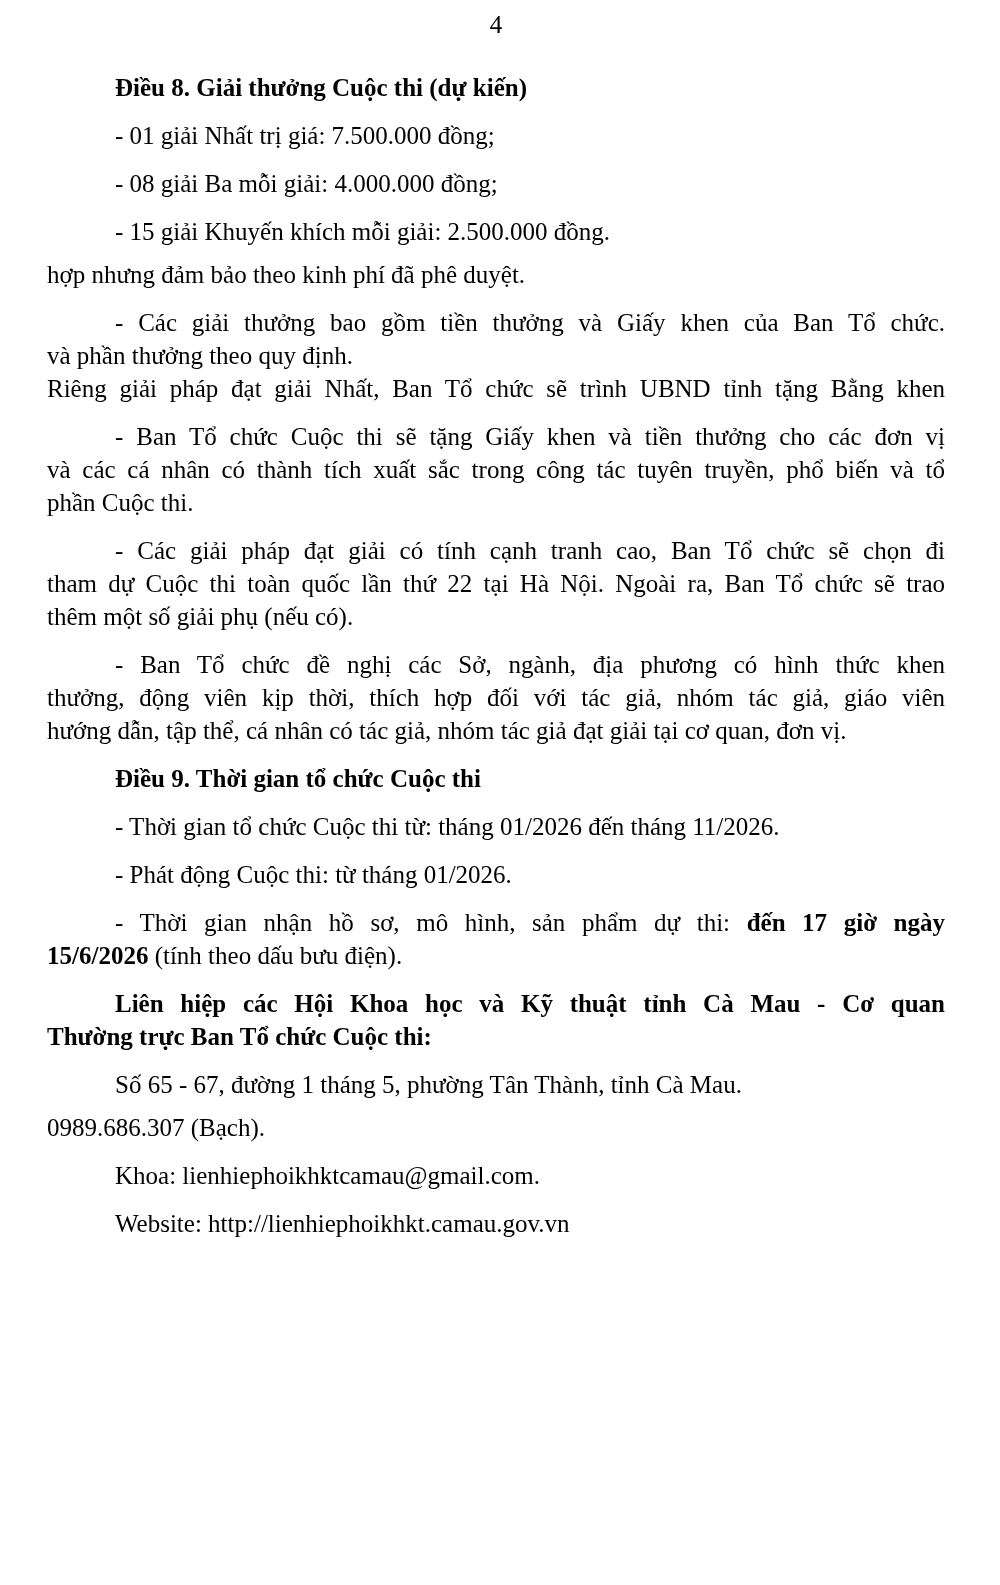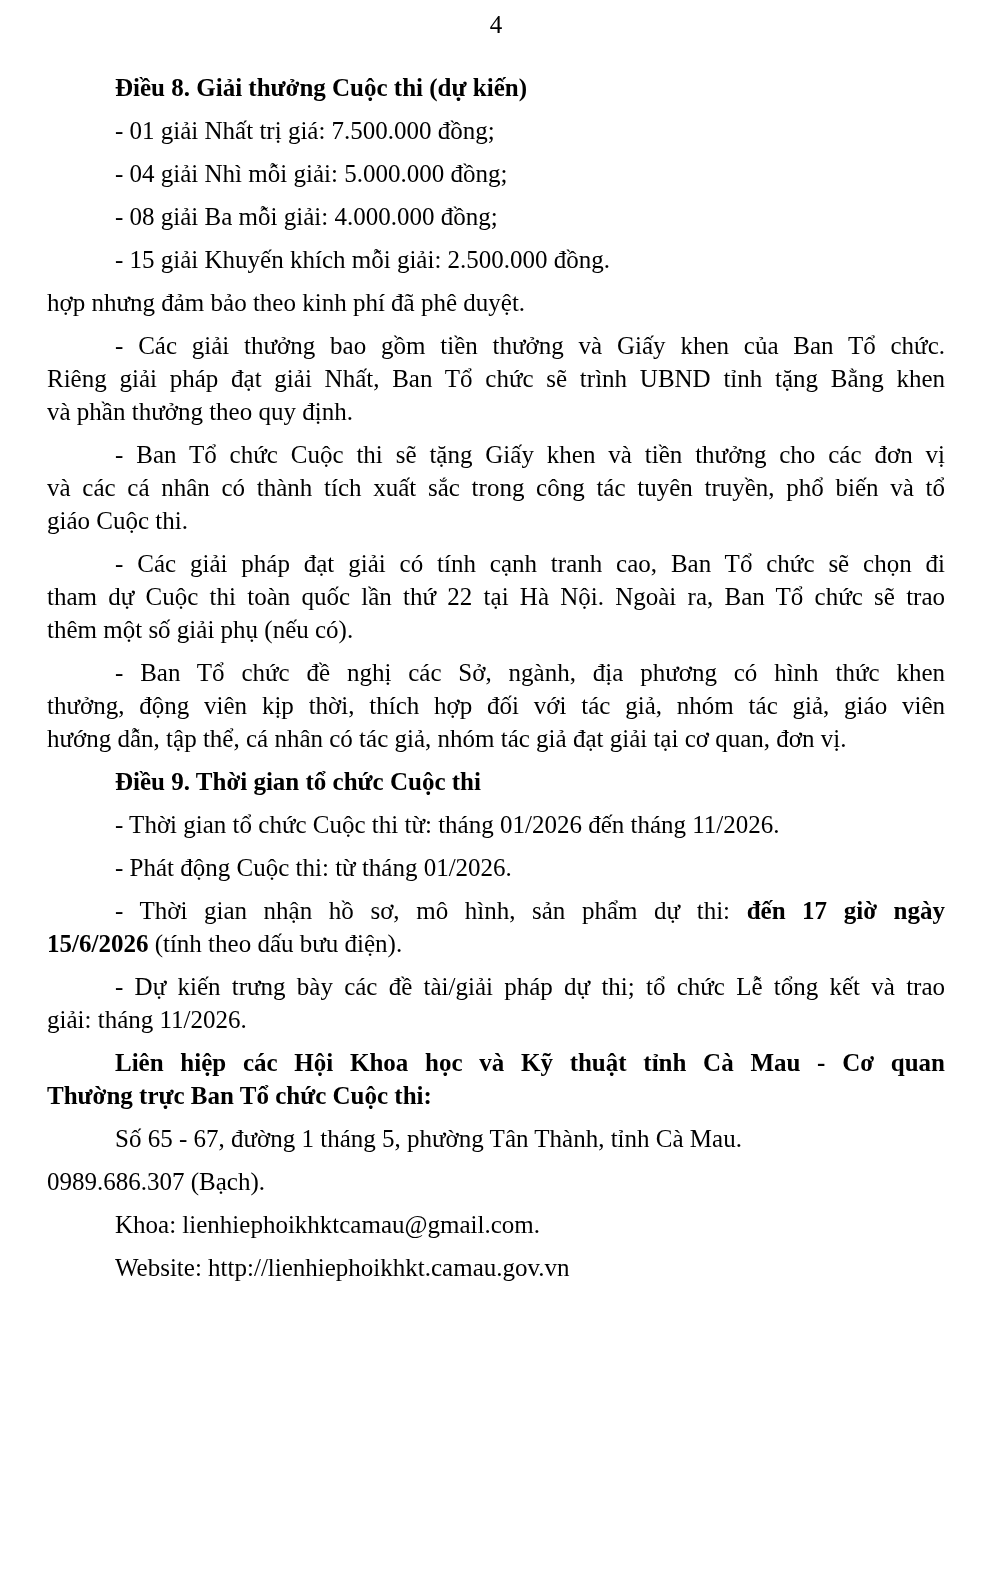--- a/index.html
+++ b/index.html
@@ -25,55 +25,54 @@
     font-size: 25px;
     line-height: 33px;
     white-space: normal;
   }
   .pageno {
     text-align: center;
     margin-bottom: 30px;
   }
   .para { margin-bottom: 10px; }
   .b { font-weight: bold; }
-  .ind { text-indent: 68px; }
+  .ind { text-indent: 68px; margin-top: 15px; }
   .j {
     text-align: justify;
     text-align-last: justify;
     text-justify: inter-word;
   }
 </style>
 </head>
 <body>
 
 <div class="page">
 
   <div class="line pageno">4</div>
 
   <div class="para line b ind">Điều 8. Giải thưởng Cuộc thi (dự kiến)</div>
 
   <div class="para line ind">- 01 giải Nhất trị giá: 7.500.000 đồng;</div>
-  <div class="para line ind">- 04 giải Nhì mỗi giải: 5.000.000 đồng;</div>
   <div class="para line ind">- 08 giải Ba mỗi giải: 4.000.000 đồng;</div>
   <div class="para line ind">- 15 giải Khuyến khích mỗi giải: 2.500.000 đồng.</div>
 
   <div class="para">
     <div class="line">hợp nhưng đảm bảo theo kinh phí đã phê duyệt.</div>
   </div>
 
   <div class="para">
     <div class="line j ind">- Các giải thưởng bao gồm tiền thưởng và Giấy khen của Ban Tổ chức.</div>
+    <div class="line">và phần thưởng theo quy định.</div>
     <div class="line j">Riêng giải pháp đạt giải Nhất, Ban Tổ chức sẽ trình UBND tỉnh tặng Bằng khen</div>
-    <div class="line">và phần thưởng theo quy định.</div>
   </div>
 
   <div class="para">
     <div class="line j ind">- Ban Tổ chức Cuộc thi sẽ tặng Giấy khen và tiền thưởng cho các đơn vị</div>
     <div class="line j">và các cá nhân có thành tích xuất sắc trong công tác tuyên truyền, phổ biến và tổ</div>
-    <div class="line">giáo Cuộc thi.</div>
+    <div class="line">phần Cuộc thi.</div>
   </div>
 
   <div class="para">
     <div class="line j ind">- Các giải pháp đạt giải có tính cạnh tranh cao, Ban Tổ chức sẽ chọn đi</div>
     <div class="line j">tham dự Cuộc thi toàn quốc lần thứ 22 tại Hà Nội. Ngoài ra, Ban Tổ chức sẽ trao</div>
     <div class="line">thêm một số giải phụ (nếu có).</div>
   </div>
 
   <div class="para">
     <div class="line j ind">- Ban Tổ chức đề nghị các Sở, ngành, địa phương có hình thức khen</div>
@@ -84,24 +83,20 @@
   <div class="para line b ind">Điều 9. Thời gian tổ chức Cuộc thi</div>
 
   <div class="para line ind">- Thời gian tổ chức Cuộc thi từ: tháng 01/2026 đến tháng 11/2026.</div>
   <div class="para line ind">- Phát động Cuộc thi: từ tháng 01/2026.</div>
 
   <div class="para">
     <div class="line j ind"><span>- Thời gian nhận hồ sơ, mô hình, sản phẩm dự thi: </span><span class="b">đến 17 giờ ngày</span></div>
     <div class="line"><span class="b">15/6/2026</span><span> (tính theo dấu bưu điện).</span></div>
   </div>
 
-  <div class="para">
-    <div class="line j ind">- Dự kiến trưng bày các đề tài/giải pháp dự thi; tổ chức Lễ tổng kết và trao</div>
-    <div class="line">giải: tháng 11/2026.</div>
-  </div>
 
 
   <div class="para b">
     <div class="line j ind">Liên hiệp các Hội Khoa học và Kỹ thuật tỉnh Cà Mau - Cơ quan</div>
     <div class="line">Thường trực Ban Tổ chức Cuộc thi:</div>
   </div>
 
   <div class="para line ind">Số 65 - 67, đường 1 tháng 5, phường Tân Thành, tỉnh Cà Mau.</div>
 
   <div class="para">

